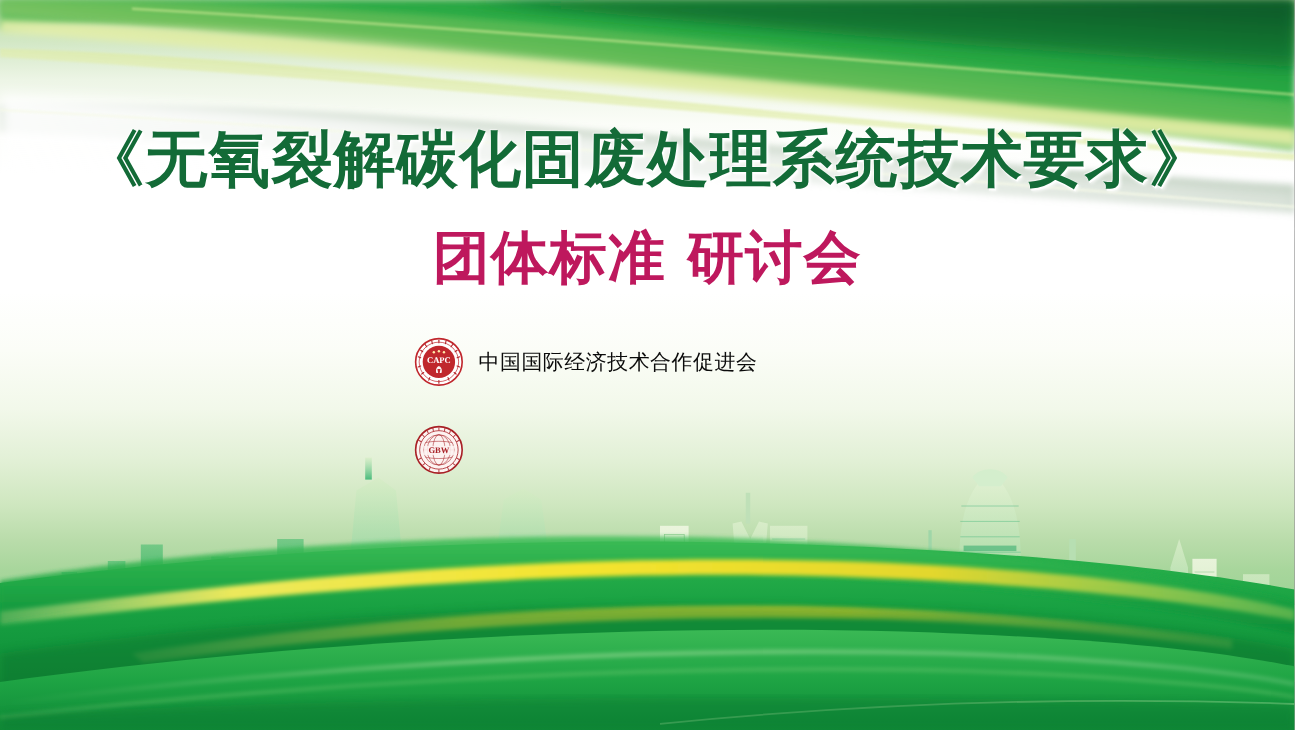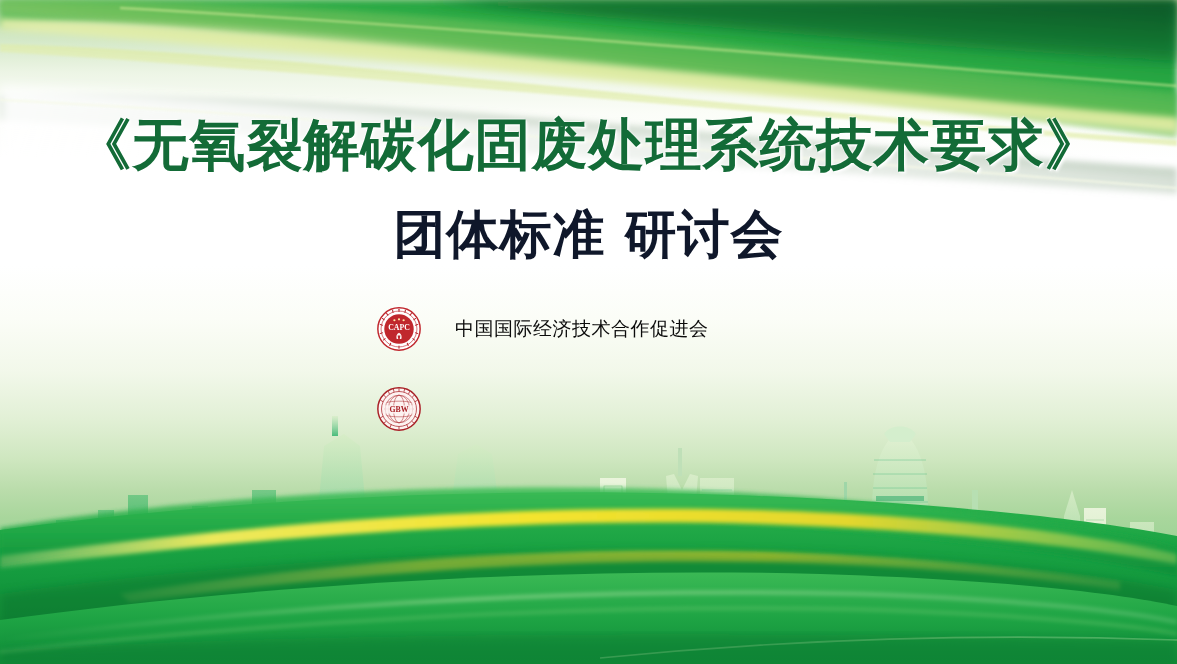--- a/index.html
+++ b/index.html
@@ -74,36 +74,36 @@
       -1px -1px 0 rgba(255,255,255,.5);
     white-space:nowrap;
   }
 
   .title-sub{
     position:absolute;left:0;top:200px;width:1177px;
     text-align:center;
     font-size:52px;
     font-weight:bold;
     letter-spacing:1px;
-    color:#0f172a;
+    color:#be185d;
     font-family:"DejaVu Sans","Liberation Sans",sans-serif;
     text-shadow:
       1px 1px 0 rgba(255,255,255,.95),
       2px 2px 3px rgba(255,255,255,.85);
     white-space:nowrap;
   }
 
   .org-list{
     position:absolute;left:376px;top:305px;width:720px;
   }
   .org-row{
     display:flex;align-items:center;
     height:48px;
   }
-  .org-row.first{margin-bottom:32px;gap:20px;}
+  .org-row.first{margin-bottom:32px;}
   .org-label{
     font-size:19px;
     color:#0b0b0b;
     font-family:Liberation Mono, monospace;
     letter-spacing:.5px;
     white-space:nowrap;
     margin-left:13px;
   }
 
   

